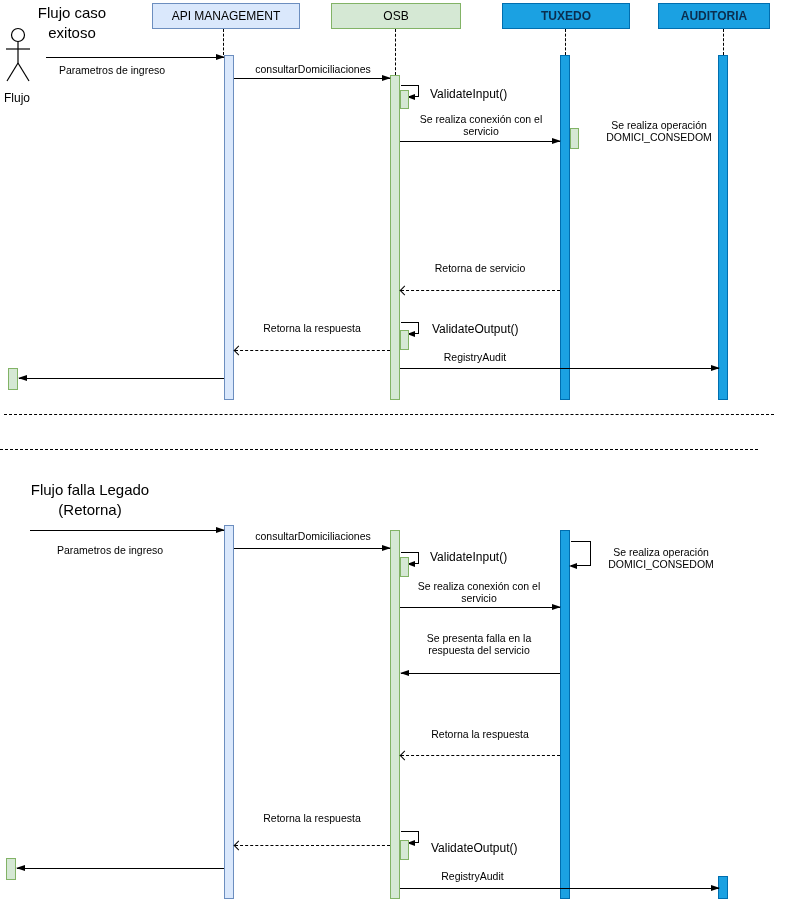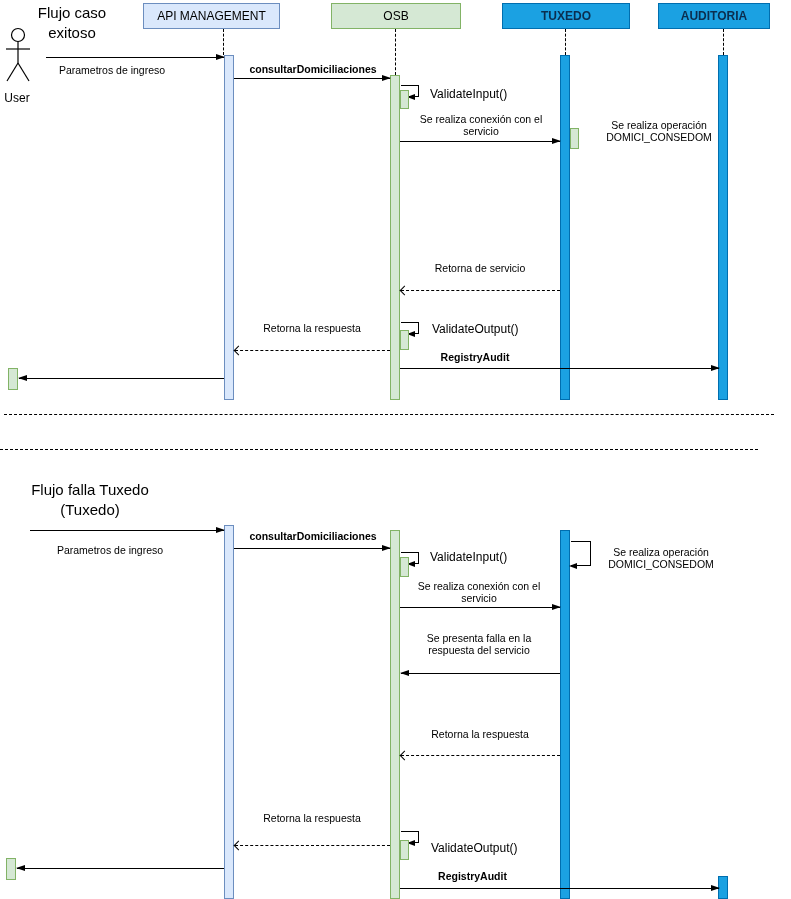--- a/index.html
+++ b/index.html
@@ -30,21 +30,21 @@
 
   .self-loop { position:absolute; border:1px solid #000; border-left:none; z-index:4; }
   .loop-head { position:absolute; left:6px; bottom:-4px; width:0; height:0;
             border-top:3.5px solid transparent; border-bottom:3.5px solid transparent; border-right:8px solid #000; }
   .loop-head.edge { left:-2px; }
 
   .nest { position:absolute; width:9px; background:#d5e8d4; border:1px solid #82b366; z-index:5; }
   .nest.user { z-index:3; }
 
   .msg { position:absolute; font-size:10.5px; line-height:1.15; text-align:center; z-index:6; }
-  .msg.b { font-weight:bold; }
+  .msg.b { font-weight:normal; }
   .msg.left { text-align:left; }
   .msg.sm { font-size:12px; }
 
   .flow-title { position:absolute; font-size:15px; line-height:1.3; text-align:center; z-index:6; }
   .hdash { position:absolute; height:0; border-top:1.2px dashed #000; z-index:3; }
   .actor-svg { position:absolute; z-index:2; }
 </style>
 </head>
 <body>
 
@@ -52,23 +52,23 @@
 
   <div class="flow-title" style="left:28px;top:3px;width:88px">Flujo caso exitoso</div>
 
   <svg class="actor-svg" style="left:3px;top:27px" width="30" height="60" viewBox="0 0 30 60">
     <circle cx="15" cy="8" r="6.5" fill="#ffffff" stroke="#000" stroke-width="1.2"></circle>
     <line x1="15" y1="14.5" x2="15" y2="36" stroke="#000" stroke-width="1.2"></line>
     <line x1="3" y1="22" x2="27" y2="22" stroke="#000" stroke-width="1.2"></line>
     <line x1="15" y1="36" x2="4" y2="54" stroke="#000" stroke-width="1.2"></line>
     <line x1="15" y1="36" x2="26" y2="54" stroke="#000" stroke-width="1.2"></line>
   </svg>
-  <div class="msg" style="left:0px;top:92px;width:34px;font-size:12px">User</div>
+  <div class="msg" style="left:0px;top:92px;width:34px;font-size:12px">Flujo</div>
 
-  <div class="pbox api" style="left:143px;width:137px">API MANAGEMENT</div>
+  <div class="pbox api" style="left:152px;width:148px">API MANAGEMENT</div>
   <div class="pbox osb" style="left:331px;width:130px">OSB</div>
   <div class="pbox legacy" style="left:502px;width:128px">TUXEDO</div>
   <div class="pbox legacy" style="left:658px;width:112px">AUDITORIA</div>
 
   <div class="lifeline" style="left:223px;top:29px;height:26px"></div>
   <div class="lifeline" style="left:395px;top:29px;height:46px"></div>
   <div class="lifeline" style="left:565px;top:29px;height:26px"></div>
   <div class="lifeline" style="left:723px;top:29px;height:26px"></div>
 
   <div class="bar api" style="left:224px;top:55px;height:345px"></div>
@@ -122,21 +122,21 @@
     </div>
 
   <div class="nest user" style="left:8px;top:368px;width:10px;height:22px"></div>
   <div class="arrow" style="left:19px;top:378px;width:205px">
       <i class="head-l"></i>
     </div>
 
   <div class="hdash" style="left:4px;top:414px;width:770px"></div>
   <div class="hdash" style="left:0px;top:449px;width:758px"></div>
 
-  <div class="flow-title" style="left:26px;top:480px;width:128px">Flujo falla Tuxedo (Tuxedo)</div>
+  <div class="flow-title" style="left:26px;top:480px;width:128px">Flujo falla Legado (Retorna)</div>
 
   <div class="arrow" style="left:30px;top:530px;width:194px">
       <i class="head-r"></i>
     </div>
   <div class="msg" style="left:48px;top:544px;width:124px">Parametros de ingreso</div>
 
   <div class="bar api" style="left:224px;top:525px;height:374px"></div>
   <div class="bar osb" style="left:390px;top:530px;height:369px"></div>
   <div class="bar legacy" style="left:560px;top:530px;height:369px"></div>
   <div class="bar legacy" style="left:718px;top:876px;height:23px"></div>

